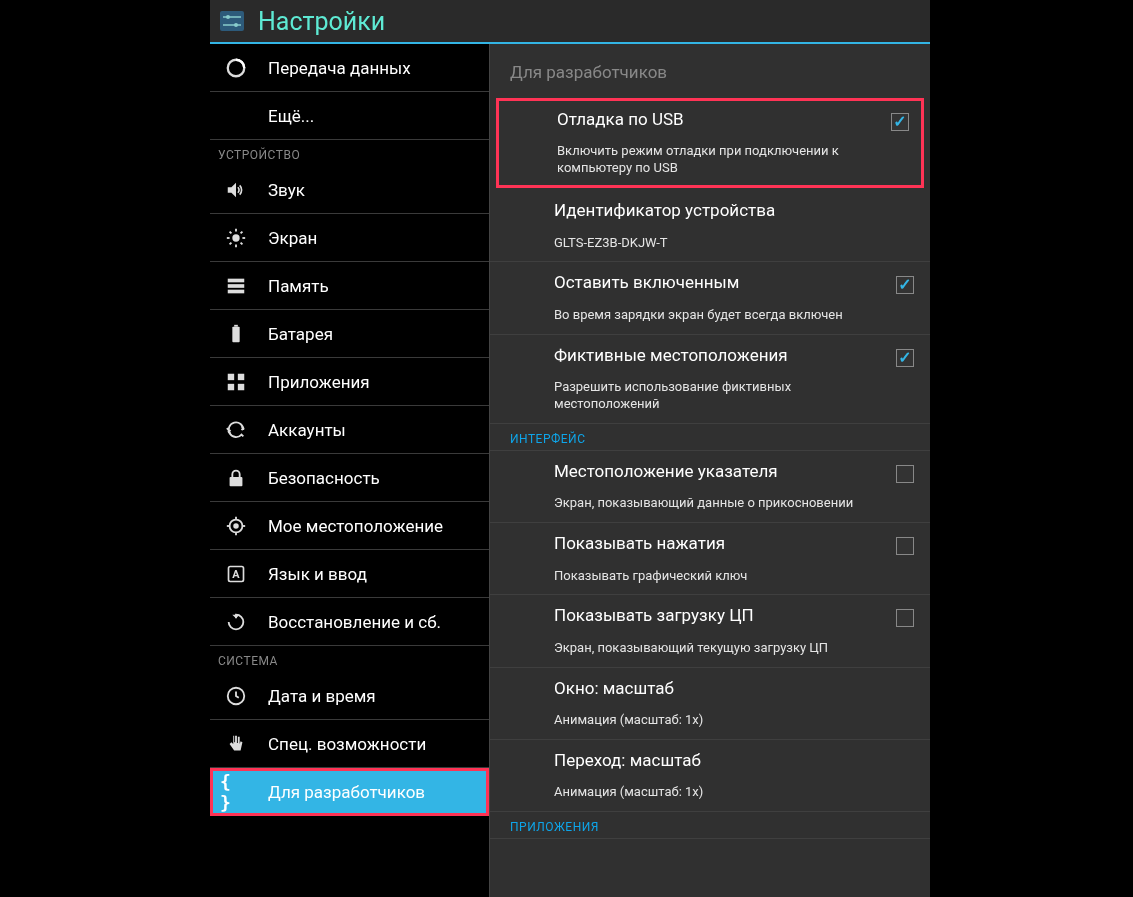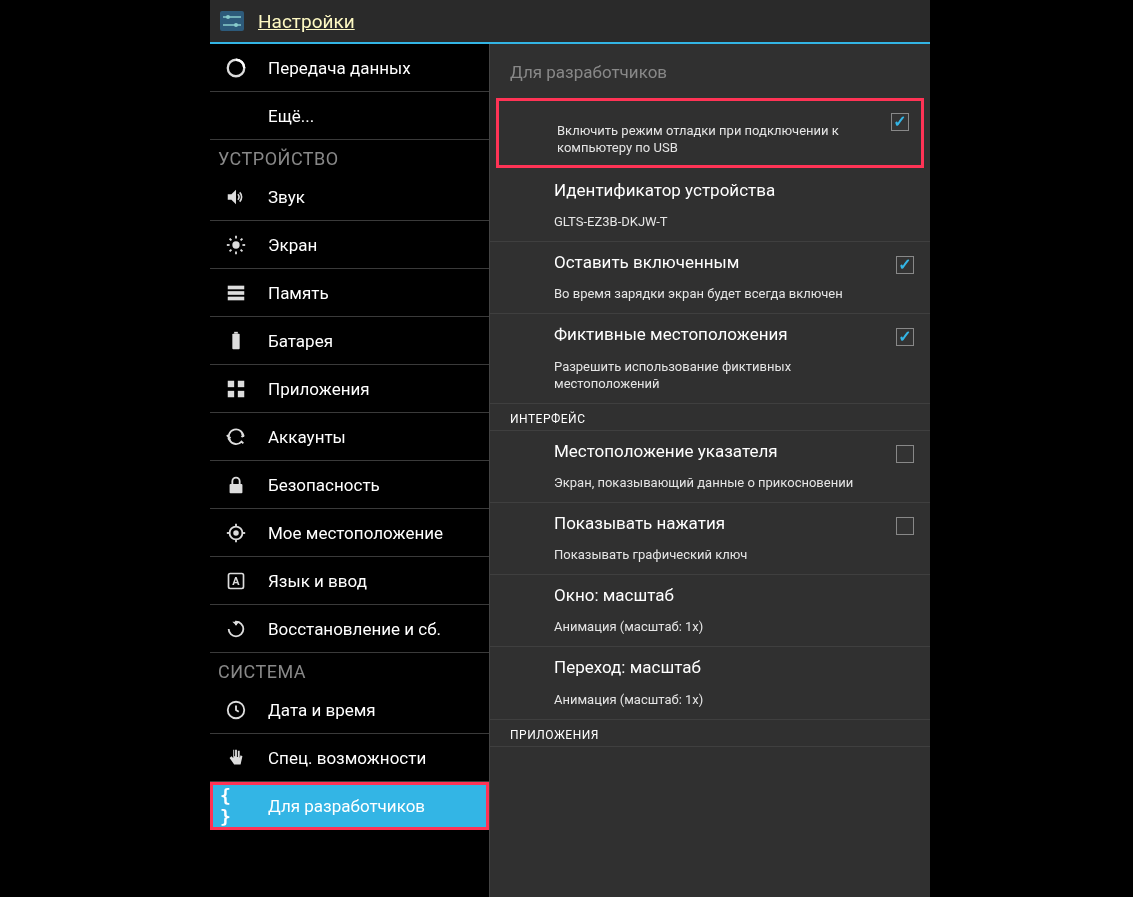--- a/index.html
+++ b/index.html
@@ -31,23 +31,22 @@
   }
   .header-icon {
     width: 28px;
     height: 28px;
     margin-right: 12px;
     display: flex;
     align-items: center;
     justify-content: center;
   }
   .header-title {
-    font-size: 19px;
-    color: #fef9c3;
-    text-decoration: underline;
+    font-size: 25px;
+    color: #5eead4;
   }
   .body {
     flex: 1;
     display: flex;
     overflow: hidden;
   }
   .sidebar {
     width: 280px;
     background: #000000;
     border-right: 1px solid #444;
@@ -56,21 +55,21 @@
     flex-direction: column;
   }
   .content {
     flex: 1;
     background: #303030;
     overflow-y: hidden;
     display: flex;
     flex-direction: column;
   }
   .section-header {
-    font-size: 18px;
+    font-size: 12px;
     color: #888;
     text-transform: uppercase;
     padding: 8px 8px 4px 8px;
     letter-spacing: 0.5px;
   }
   .side-item {
     display: flex;
     align-items: center;
     height: 48px;
     padding: 0 10px;
@@ -142,21 +141,21 @@
   }
   .checkbox.checked::after {
     content: "✓";
     color: #33b5e5;
     font-size: 16px;
     font-weight: bold;
     line-height: 1;
   }
   .cat-header {
     font-size: 12px;
-    color: #ffffff;
+    color: #0ea5e9;
     text-transform: uppercase;
     padding: 8px 14px 4px 20px;
     border-bottom: 1px solid #3f3f3f;
     letter-spacing: 0.5px;
   }
   .pref.highlighted {
     border: 3px solid #ff3355;
     margin: 2px 6px;
     padding: 8px 10px 8px 58px;
   }
@@ -346,20 +345,21 @@
         <span>Для разработчиков</span>
       </div>
 
     </div>
 
     <div class="content">
       <div class="content-title">Для разработчиков</div>
 
       <div class="pref highlighted">
         <div class="texts">
+          <div class="title">Отладка по USB</div>
           <div class="summary">Включить режим отладки при подключении к компьютеру по USB</div>
         </div>
         <div class="cb">
             <div class="checkbox checked"></div>
           </div>
       </div>
 
       <div class="pref">
         <div class="texts">
           <div class="title">Идентификатор устройства</div>
@@ -402,20 +402,29 @@
       <div class="pref">
         <div class="texts">
           <div class="title">Показывать нажатия</div>
           <div class="summary">Показывать графический ключ</div>
         </div>
         <div class="cb">
             <div class="checkbox"></div>
           </div>
       </div>
 
+      <div class="pref">
+        <div class="texts">
+          <div class="title">Показывать загрузку ЦП</div>
+          <div class="summary">Экран, показывающий текущую загрузку ЦП</div>
+        </div>
+        <div class="cb">
+            <div class="checkbox"></div>
+          </div>
+      </div>
 
 
       <div class="pref">
         <div class="texts">
           <div class="title">Окно: масштаб</div>
           <div class="summary">Анимация (масштаб: 1x)</div>
         </div>
       </div>
 
       <div class="pref">

